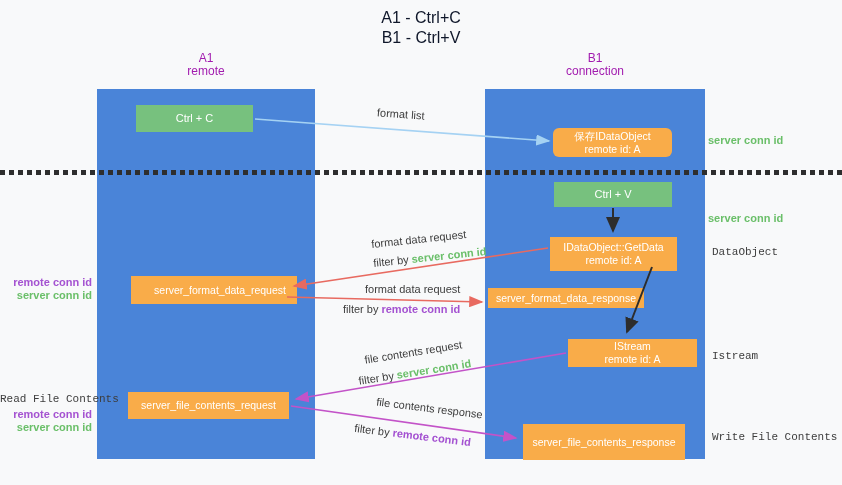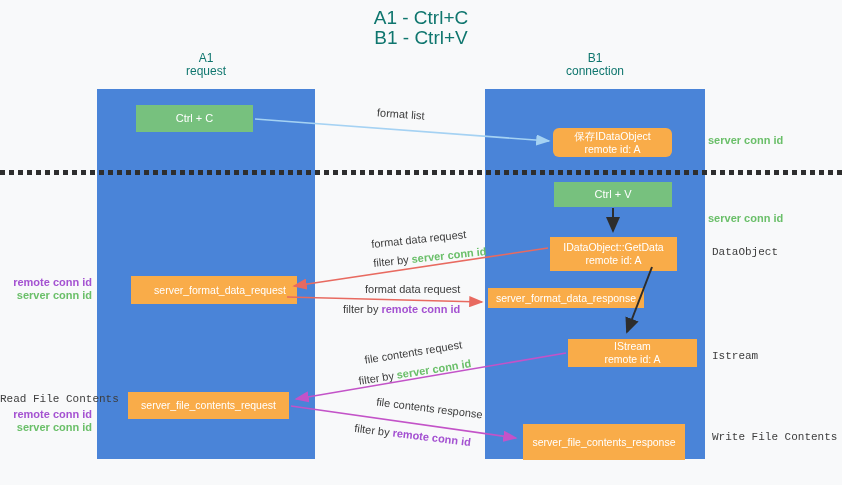--- a/index.html
+++ b/index.html
@@ -6,24 +6,24 @@
   .canvas{
     position:relative;width:842px;height:485px;background:#f8f9fa;
     font-family:"Liberation Sans",sans-serif;overflow:hidden;color:#3d3d3d;
   }
   
   .col{position:absolute;top:89px;height:370px;background:#4a84d8;z-index:1;}
   .col-a{left:97px;width:218px;}
   .col-b{left:485px;width:220px;}
   
   .title{position:absolute;top:8px;left:0;width:842px;text-align:center;
-         font-size:19px;line-height:20px;color:#0f766e;z-index:2;}
+         font-size:16px;line-height:20px;color:#0f172a;z-index:2;}
   
   .col-header{position:absolute;top:52px;text-align:center;font-size:12px;
-              line-height:13px;color:#0f766e;z-index:2;}
+              line-height:13px;color:#a21caf;z-index:2;}
   .col-header.a{left:97px;width:218px;}
   .col-header.b{left:485px;width:220px;}
   
   .dotted-line{position:absolute;top:170px;left:0;width:842px;height:5px;z-index:4;
     background:repeating-linear-gradient(90deg,#2e2e2e 0 5px,transparent 5px 9px);}
   
   .box{position:absolute;display:flex;flex-direction:column;align-items:center;
        justify-content:center;text-align:left;color:#fff;font-size:11px;
        line-height:13px;z-index:3;white-space:nowrap;}
   .green-box{background:#77c17e;}
@@ -60,21 +60,21 @@
 
 <div class="canvas">
 
   <div class="title">
     <div>A1 - Ctrl+C</div>
     <div>B1 - Ctrl+V</div>
   </div>
 
   <div class="col-header a">
     <div>A1</div>
-    <div>request</div>
+    <div>remote</div>
   </div>
   <div class="col-header b">
     <div>B1</div>
     <div>connection</div>
   </div>
 
   <div class="col col-a"></div>
   <div class="col col-b"></div>
 
   <div class="dotted-line"></div>

